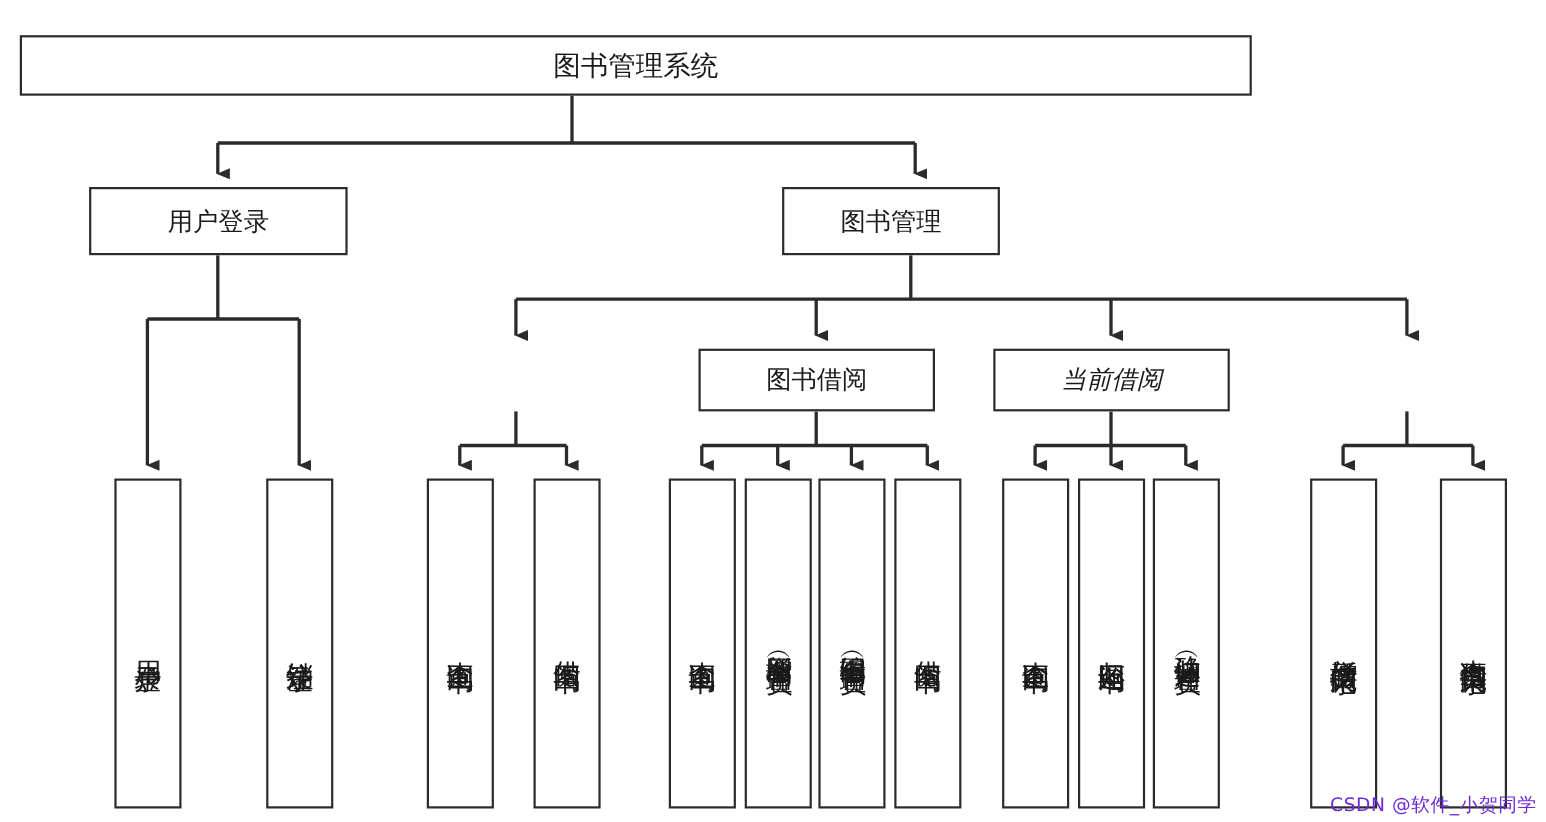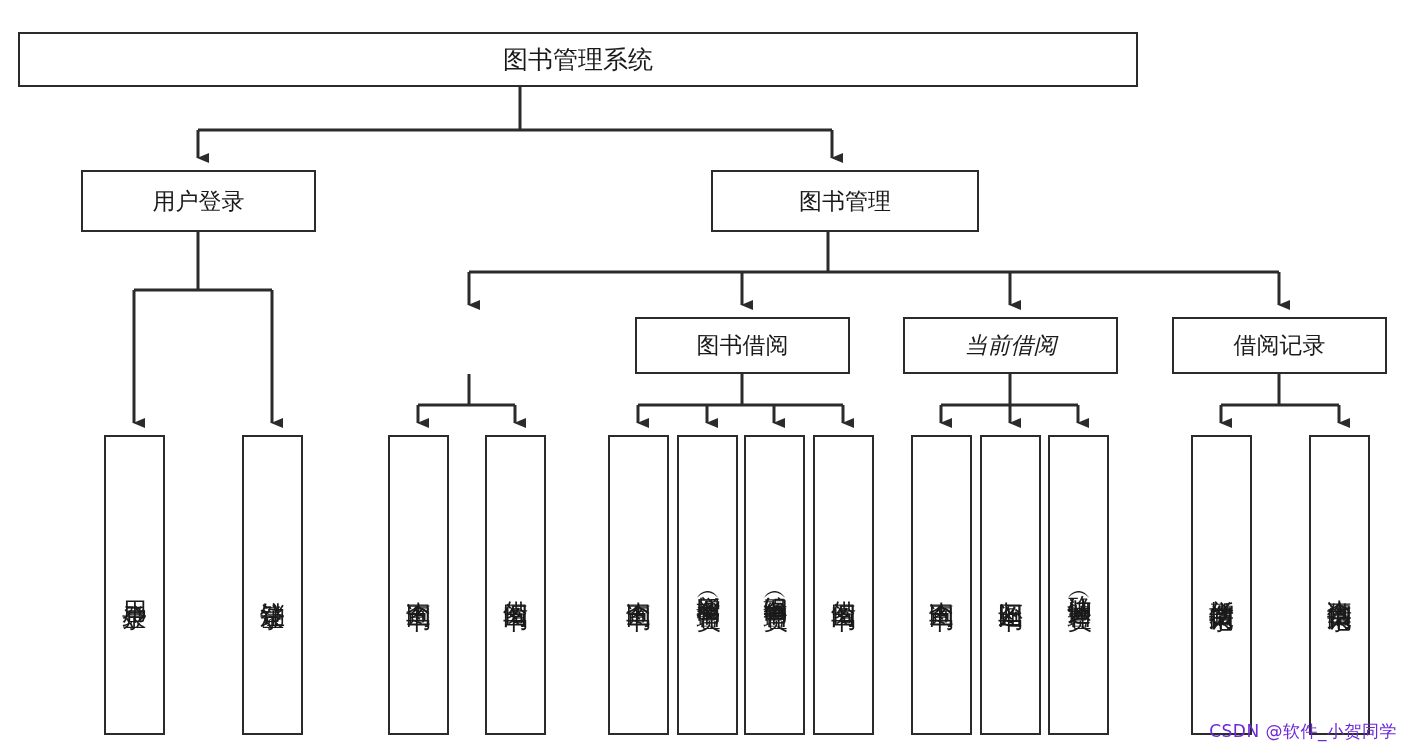--- a/index.html
+++ b/index.html
@@ -113,32 +113,29 @@
     </g>
   </svg>
 
   <div class="node root" style="left:18px;top:20px;width:1120px;height:55px;margin-top:12px;">
     <span>图书管理系统</span>
   </div>
 
   <div class="node lvl2" style="left:81px;top:170px;width:235px;height:62px;">
     <span>用户登录</span>
   </div>
-  <div class="node lvl2" style="left:711px;top:170px;width:268px;height:62px;">
+  <div class="node lvl2" style="left:711px;top:170px;width:198px;height:62px;">
     <span>图书管理</span>
   </div>
 
   <div class="node lvl3" style="left:635px;top:317px;width:215px;height:57px;">
     <span>图书借阅</span>
   </div>
   <div class="node lvl3" style="left:903px;top:317px;width:215px;height:57px;font-style:italic;">
     <span>当前借阅</span>
-  </div>
-  <div class="node lvl3" style="left:1172px;top:317px;width:215px;height:57px;">
-    <span>借阅记录</span>
   </div>
 
   <div class="leaf" style="left:104px;top:435px;width:61px;height:300px;">
     <span class="vtext">用户登录</span>
   </div>
   <div class="leaf" style="left:242px;top:435px;width:61px;height:300px;">
     <span class="vtext">注销登录</span>
   </div>
 
   <div class="leaf" style="left:388px;top:435px;width:61px;height:300px;">

